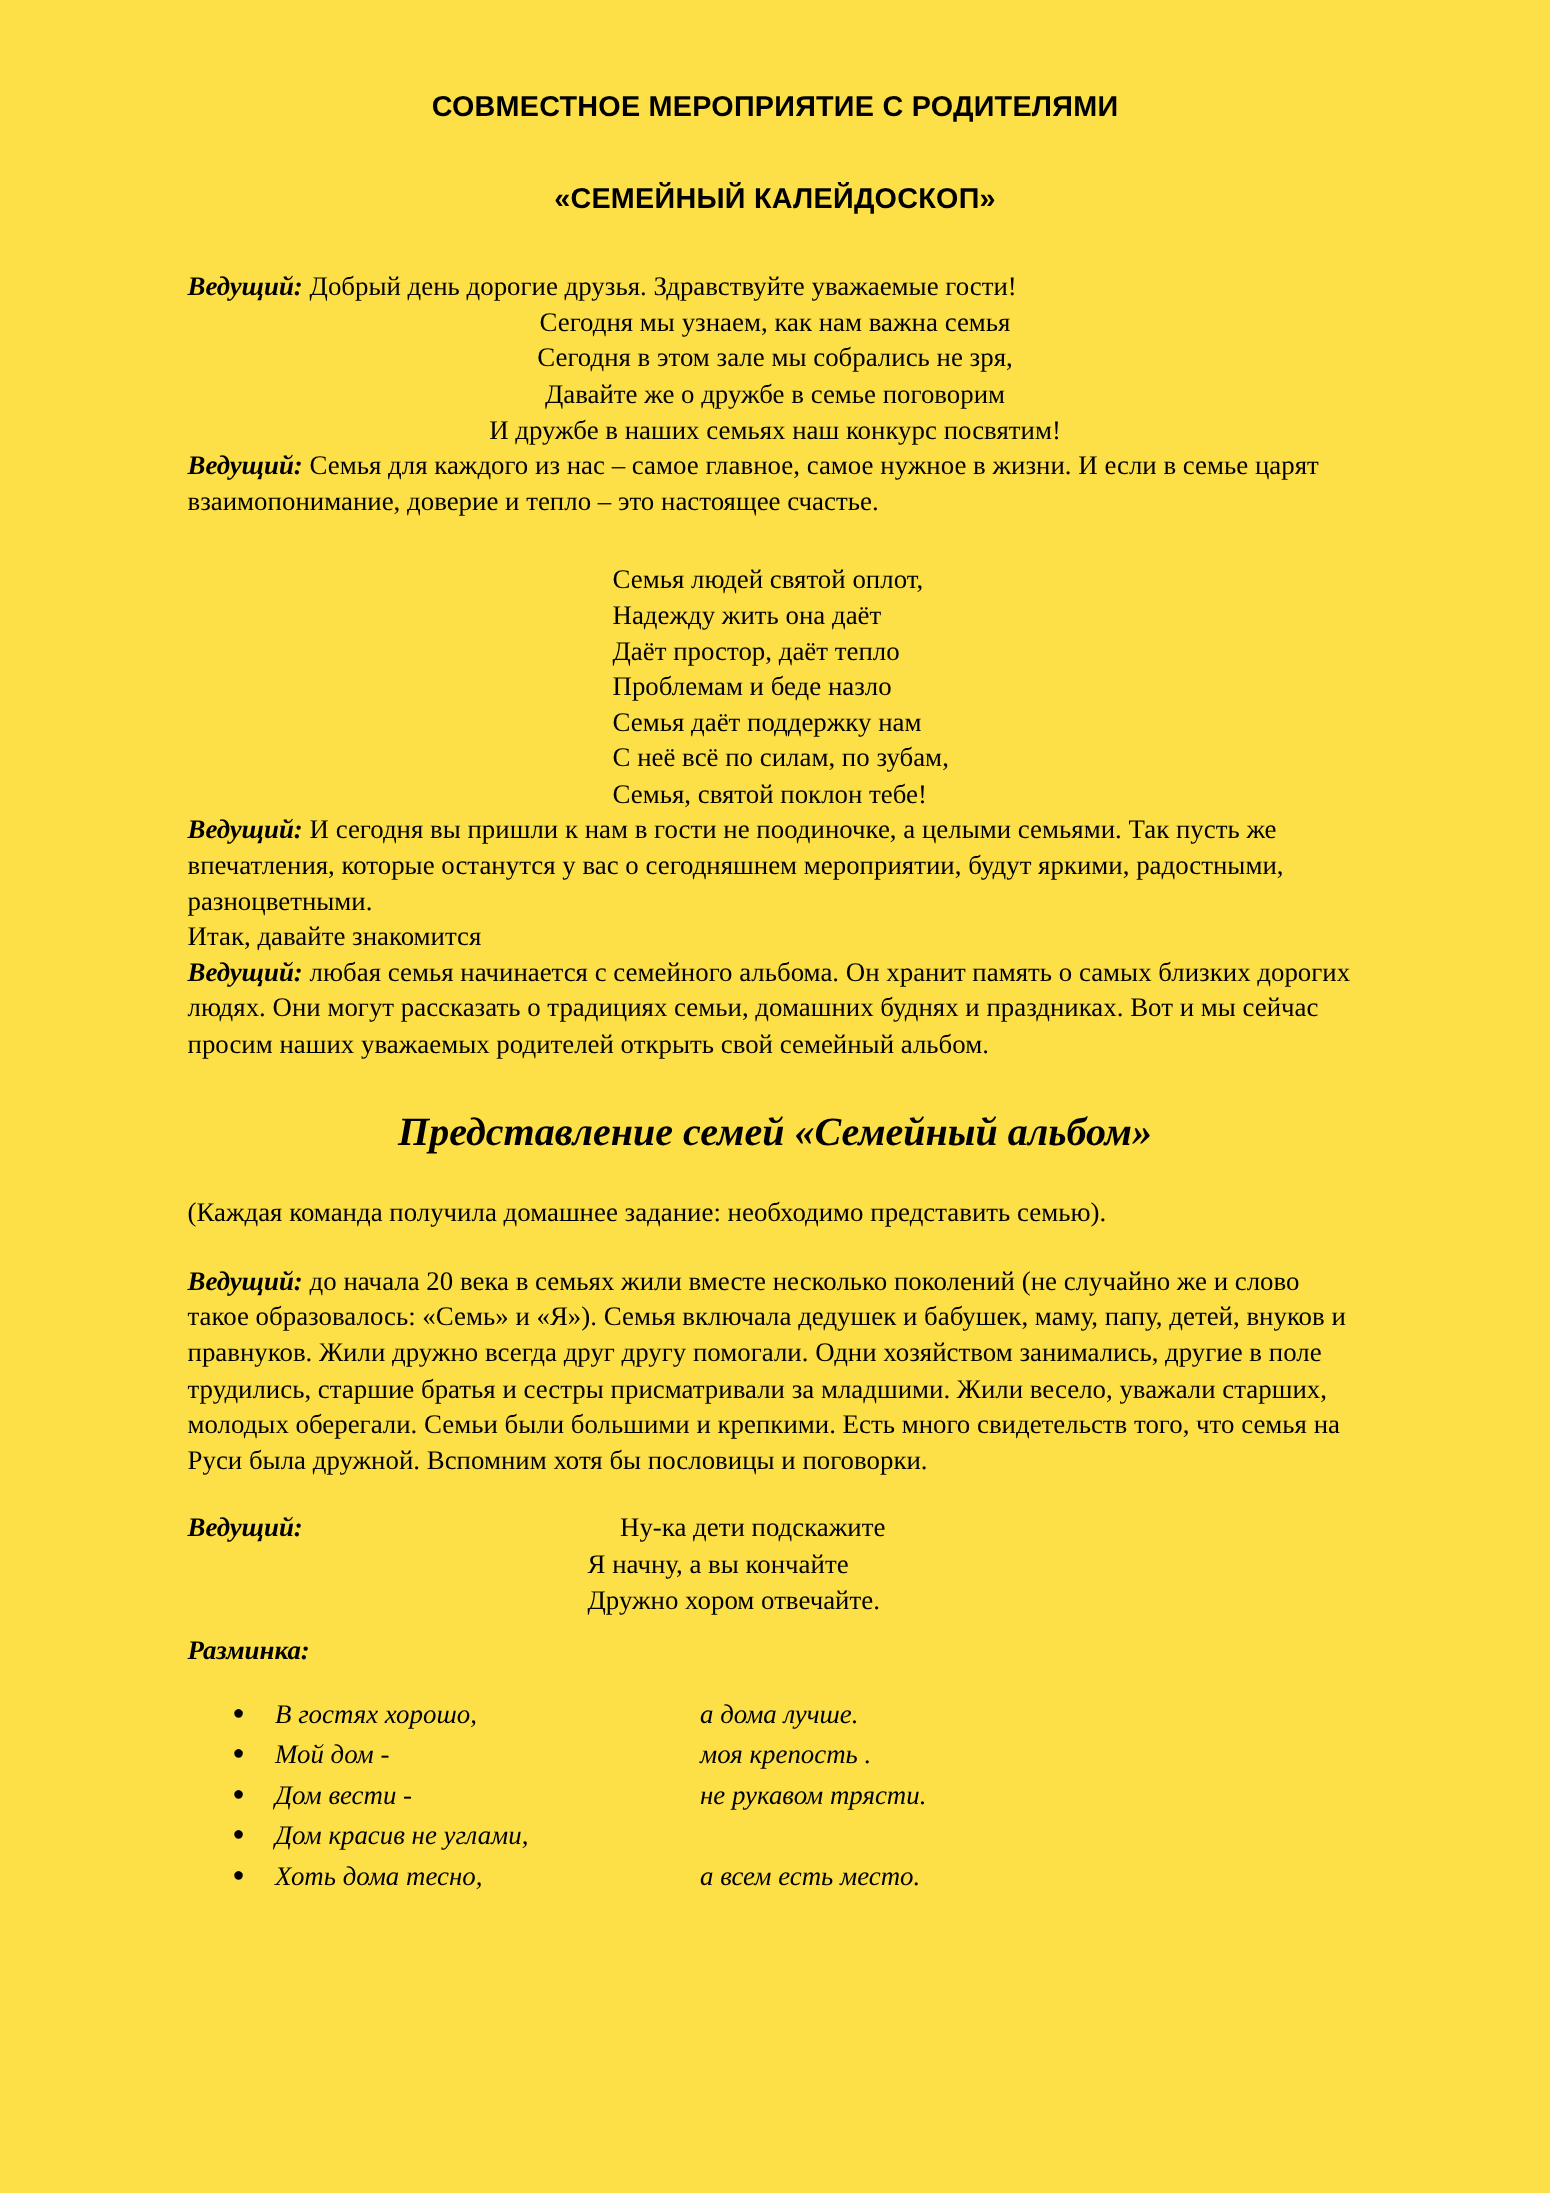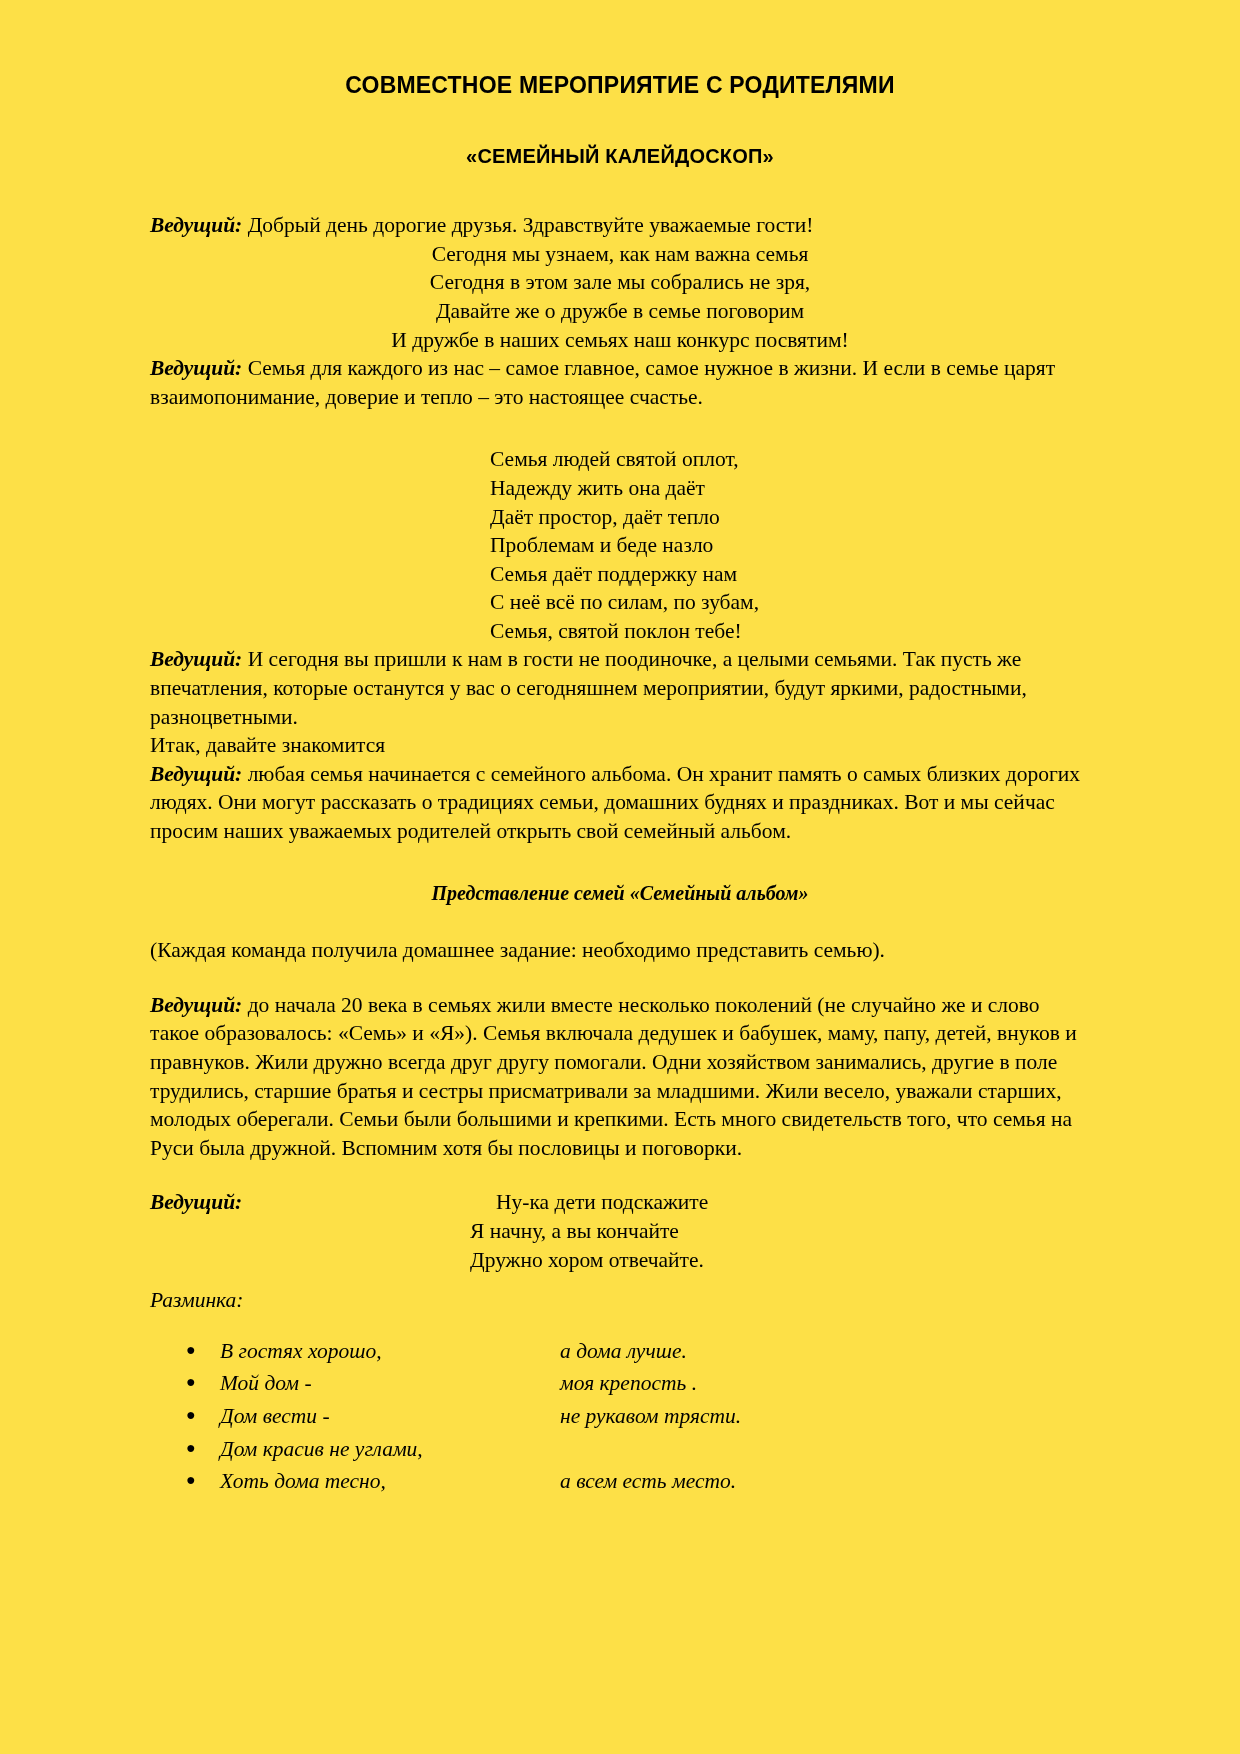--- a/index.html
+++ b/index.html
@@ -27,29 +27,29 @@
     font-family: "Liberation Sans", "DejaVu Sans", sans-serif;
     font-weight: bold;
     font-size: 23px;
     letter-spacing: 0.2px;
     margin: 0 0 42px 0;
   }
   .doc-subtitle {
     text-align: center;
     font-family: "Liberation Sans", "DejaVu Sans", sans-serif;
     font-weight: bold;
-    font-size: 20px;
+    font-size: 23px;
     letter-spacing: 0.2px;
     margin: 0 0 42px 0;
   }
   .section-heading {
     text-align: center;
     font-weight: bold;
     font-style: italic;
-    font-size: 20px;
+    font-size: 32px;
     margin: 34px 0 30px 0;
   }
 
   
   p.body {
     margin: 0;
     text-align: left;
   }
   p.body + p.body { margin-top: 0; }
 
@@ -86,21 +86,21 @@
     flex: 0 0 320px;
     font-weight: bold;
     font-style: italic;
   }
   .quatrain-lines { flex: 1 1 auto; }
   .quatrain-lines .vline { display: block; }
   .quatrain-lines .vline.first { padding-left: 26px; }
 
   
   .warmup-label {
-    font-weight: normal;
+    font-weight: bold;
     font-style: italic;
     margin: 0;
   }
   ul.proverbs {
     list-style: none;
     margin: 22px 0 0 0;
     padding: 0 0 0 36px;
   }
   ul.proverbs li {
     display: flex;

